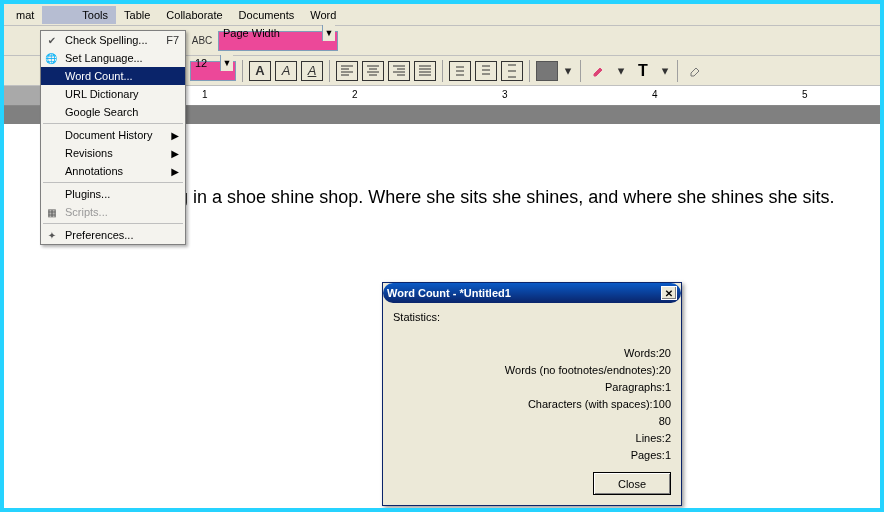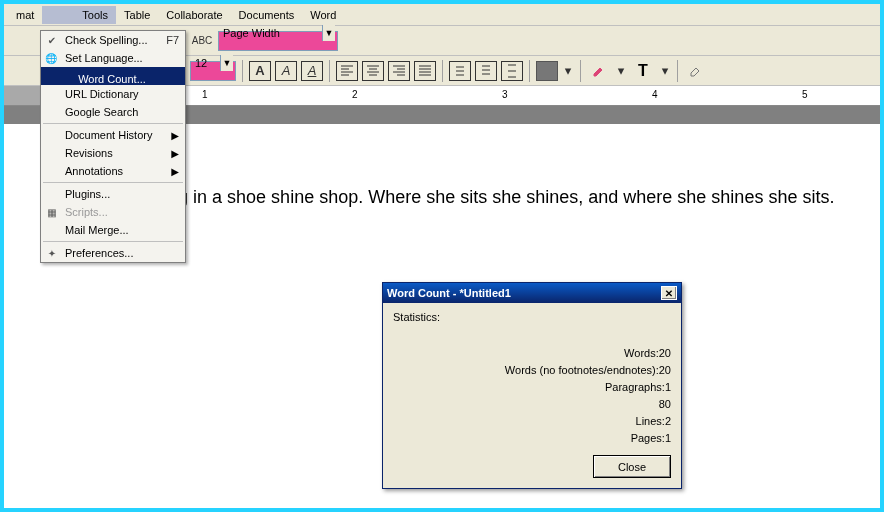--- a/index.html
+++ b/index.html
@@ -111,21 +111,20 @@
     display:flex;align-items:center;
     height:18px;
     padding: 0 6px 0 4px;
     gap:6px;
     white-space:nowrap;
   }
   .dropdown .row .ic{width:14px;height:14px;display:flex;align-items:center;justify-content:center;font-size:10px;color:#555;}
   .dropdown .row.highlight{
     background: linear-gradient(#0a246a,#0a246a);
     color:#fff;
-    flex-direction:column;
   }
   .dropdown .row .spacer{flex:1;}
   .dropdown .row .key{font-size:11px;color:#333;}
   .dropdown .row.disabled{color:#999;}
   .dropdown hr{margin:2px 2px;border:none;border-top:1px solid #bfbfbf;}
   .arrow-r{font-size:10px;}
   
   .dialog{
     position:absolute;
     left:378px; top:278px;
@@ -134,21 +133,21 @@
     border:1px solid #0a246a;
     box-shadow: 2px 2px 4px rgba(0,0,0,.4);
     z-index:30;
   }
   .dlg-title{
     background: linear-gradient(#0a5ac6,#0a246a);
     color:#fff;
     font-weight:bold;
     font-size:11px;
     padding:3px 4px;
-    display:flex;align-items:center;
+    display:flex;align-items:center;border-radius:10px;
   }
   .dlg-title .x{
     margin-left:auto;
     width:16px;height:14px;
     background:#ece9d8;
     border:1px solid #fff;
     display:flex;align-items:center;justify-content:center;
     color:#000;font-size:10px;font-weight:bold;
     box-shadow: inset -1px -1px #808080;
   }
@@ -324,24 +323,20 @@
     </div>
   <hr>
   <div class="row">
       <span class="ic"></span>
       <span>Plugins...</span>
     </div>
   <div class="row disabled">
       <span class="ic">▦</span>
       <span>Scripts...</span>
     </div>
-  <div class="row">
-      <span class="ic"></span>
-      <span>Mail Merge...</span>
-    </div>
   <hr>
   <div class="row">
       <span class="ic">✦</span>
       <span>Preferences...</span>
     </div>
 </div>
 
 <div class="dialog">
   <div class="dlg-title">
     <span>Word Count - *Untitled1</span>
@@ -355,20 +350,24 @@
       </div>
     <div class="stat-row">
         <span>Words (no footnotes/endnotes):</span>
         <span>20</span>
       </div>
     <div class="stat-row">
         <span>Paragraphs:</span>
         <span>1</span>
       </div>
     <div class="stat-row">
+        <span>Characters (with spaces):</span>
+        <span>100</span>
+      </div>
+    <div class="stat-row">
         <span>80</span>
       </div>
     <div class="stat-row">
         <span>Lines:</span>
         <span>2</span>
       </div>
     <div class="stat-row">
         <span>Pages:</span>
         <span>1</span>
       </div>

